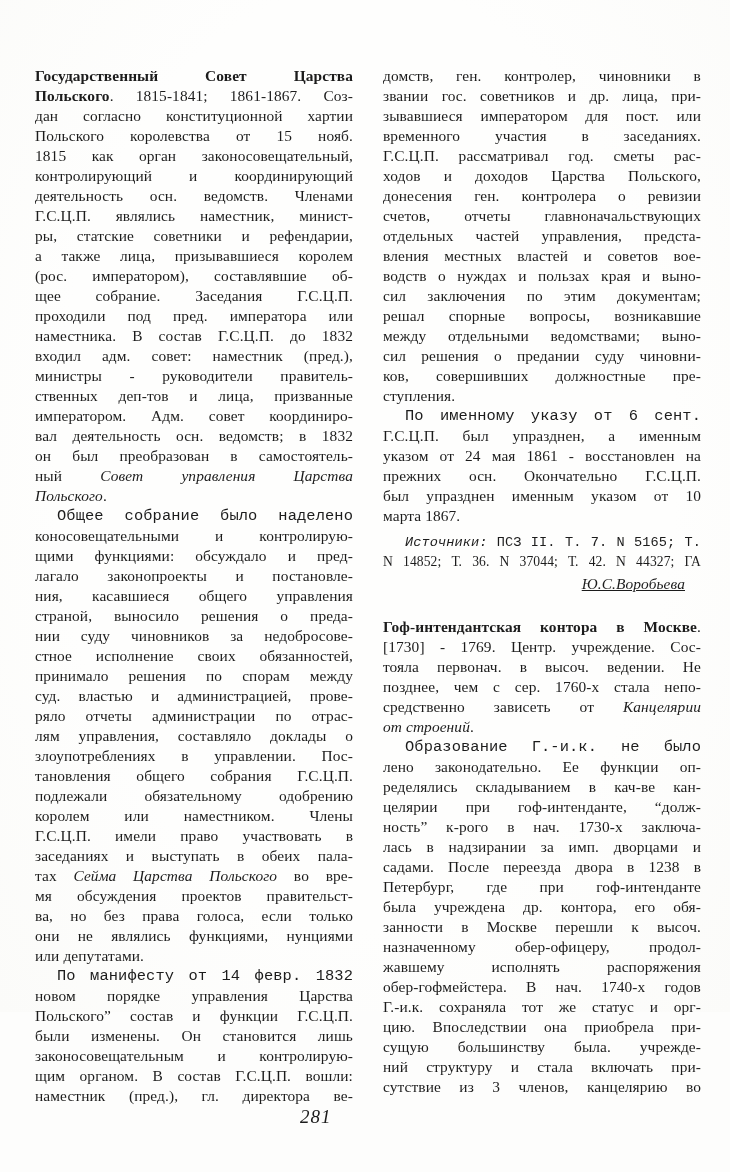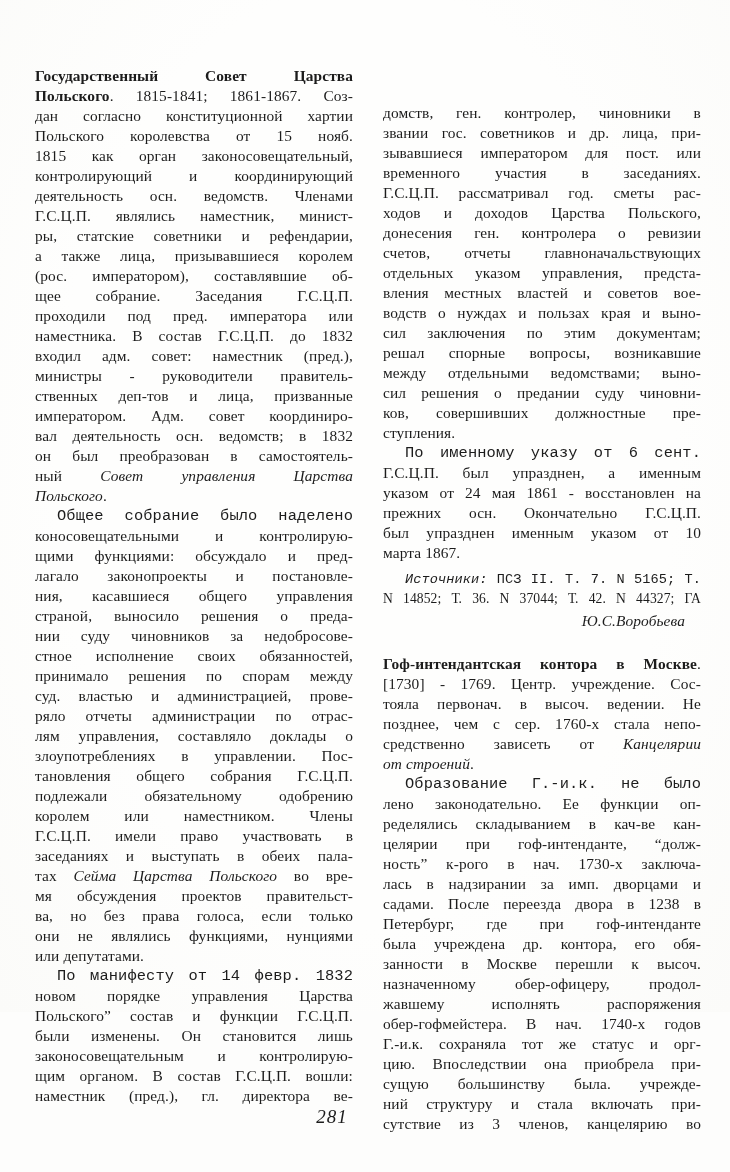--- a/index.html
+++ b/index.html
@@ -14,42 +14,42 @@
     position: relative;
     width: 730px; height: 1012px;
     background: radial-gradient(ellipse at 50% 45%, #fefefd 60%, #fbfbf9 100%);
   }
   .col {
     position: absolute;
     top: 66px;
     width: 318px;
   }
   .col-left  { left: 35px; }
-  .col-right { left: 383px; margin-top: 37px; }
+  .col-right { left: 383px; }
   .line {
     font-size: 15.4px;
     line-height: 20px;
     height: 20px;
     text-align: justify;
     text-align-last: justify;
     white-space: normal;
     overflow: hidden;
     letter-spacing: 0.1px;
   }
   .line.end   { text-align-last: left; }
-  .line.right { text-align-last: right; padding-right: 16px; }
+  .line.right { text-align-last: right; padding-right: 16px; text-decoration: underline; }
   .line.ind   { padding-left: 22px; font-family: Liberation Mono, monospace; }
   .line.small { font-size: 13.6px; line-height: 19px; height: 19px; }
   .b { font-weight: bold; }
   .i { font-style: italic; }
   .page-number {
     position: absolute;
     top: 1106px; left: 300px; width: 64px;
     font-size: 19px; font-style: italic;
-    text-align: center; letter-spacing: 1px;
+    letter-spacing: 1px;
   }
 </style>
 </head>
 <body>
 
 <div class="page">
   <div class="col col-left" id="col-left">
       <div class="line"><span class="b">Государственный Совет Царства</span></div>
       <div class="line"><span class="b">Польского</span><span>. 1815-1841; 1861-1867. Соз-</span></div>
       <div class="line"><span>дан согласно конституционной хартии</span></div>
@@ -105,21 +105,21 @@
     </div>
   <div class="col col-right" id="col-right">
       <div class="line"><span>домств, ген. контролер, чиновники в</span></div>
       <div class="line"><span>звании гос. советников и др. лица, при-</span></div>
       <div class="line"><span>зывавшиеся императором для пост. или</span></div>
       <div class="line"><span>временного участия в заседаниях.</span></div>
       <div class="line"><span>Г.С.Ц.П. рассматривал год. сметы рас-</span></div>
       <div class="line"><span>ходов и доходов Царства Польского,</span></div>
       <div class="line"><span>донесения ген. контролера о ревизии</span></div>
       <div class="line"><span>счетов, отчеты главноначальствующих</span></div>
-      <div class="line"><span>отдельных указом управления, предста-</span></div>
+      <div class="line"><span>отдельных частей управления, предста-</span></div>
       <div class="line"><span>вления местных властей и советов вое-</span></div>
       <div class="line"><span>водств о нуждах и пользах края и выно-</span></div>
       <div class="line"><span>сил заключения по этим документам;</span></div>
       <div class="line"><span>решал спорные вопросы, возникавшие</span></div>
       <div class="line"><span>между отдельными ведомствами; выно-</span></div>
       <div class="line"><span>сил решения о предании суду чиновни-</span></div>
       <div class="line"><span>ков, совершивших должностные пре-</span></div>
       <div class="line end"><span>ступления.</span></div>
       <div class="line ind"><span>По именному указу от 6 сент. 1841</span></div>
       <div class="line"><span>Г.С.Ц.П. был упразднен, а именным</span></div>

